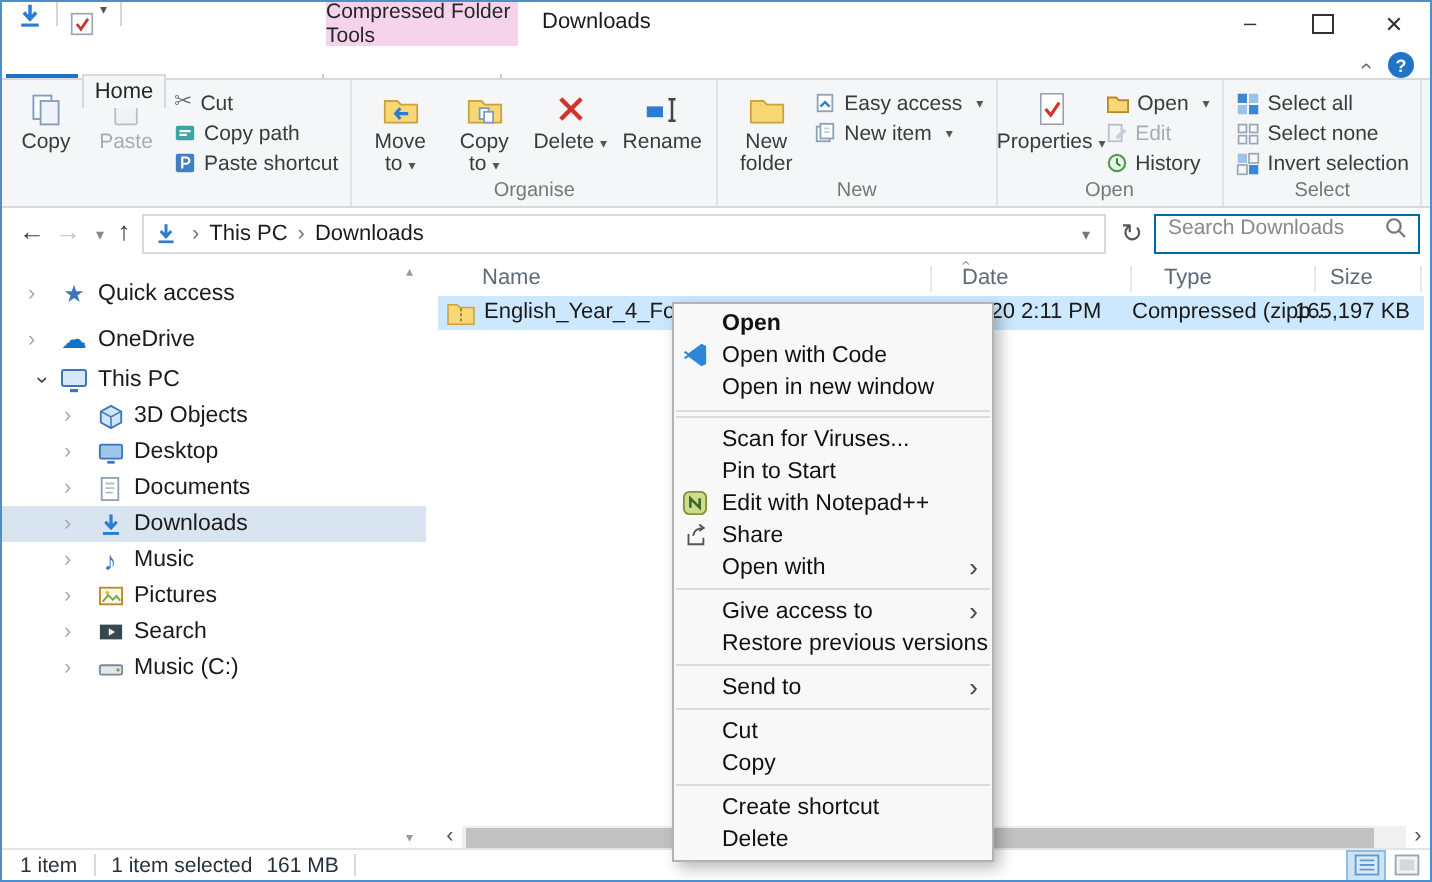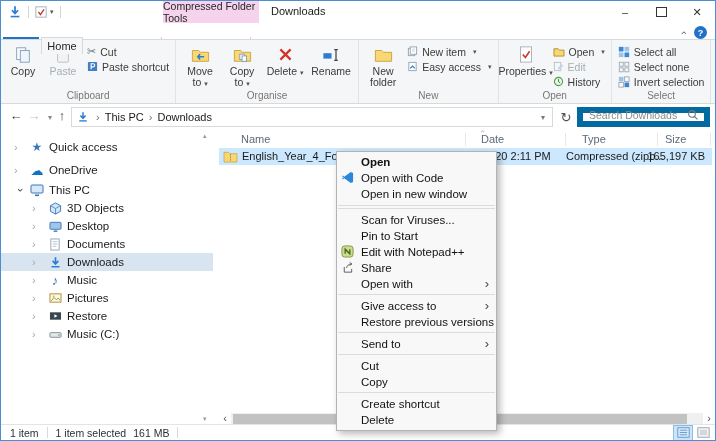--- a/index.html
+++ b/index.html
@@ -1,20 +1,20 @@
 <!DOCTYPE html>
 <html><head>
 <meta charset="utf-8">
 <style>
   html,body{margin:0;padding:0;background:#e8e8e8}
   .window{position:relative;width:716px;height:441px;background:#fff;overflow:hidden;
     border:1px solid #4a8fd1;box-sizing:border-box;
     font-family:"Liberation Sans","DejaVu Sans",sans-serif;color:#1a1a1a;cursor:default}
   
-  .titlebar{position:absolute;top:0;left:0;right:0;height:22px;display:flex;align-items:center}
+  .titlebar{position:absolute;top:0;left:0;right:0;height:22px;display:flex;}
   .appic{margin-left:7px;display:flex}
   .qsep{width:1px;height:12px;background:#d6d6d6;margin:0 6px}
   .qat{display:flex;align-items:center}
   .caret-g{font-size:7px;color:#555;margin-left:3px}
   .ctxhdr{position:absolute;left:162px;top:0;width:96px;height:22px;background:#f6d3ec;
     font-size:10.5px;display:flex;align-items:center;justify-content:center;color:#262626}
   .wtitle{position:absolute;left:270px;top:4px;font-size:11px}
   .wctl{position:absolute;right:0;top:0;display:flex}
   .wc{width:36px;height:22px;display:flex;align-items:center;justify-content:center;font-size:11px;color:#333}
   .maxbox{width:9px;height:8px;border:1px solid #333}
@@ -48,22 +48,22 @@
   .navrow{position:absolute;top:103px;left:0;right:0;height:26px;background:#fff}
   .nbtn{position:absolute;top:4px;width:18px;text-align:center;font-size:13px;color:#3b3b3b}
   .nb-fwd{color:#c3c3c3}
   .nb-dd{font-size:8px;color:#8a8a8a;top:9px}
   .addrbox{position:absolute;left:70px;top:3px;width:482px;height:20px;border:1px solid #d9d9d9;background:#fff;
     box-sizing:border-box;display:flex;align-items:center;font-size:11px;padding-left:5px}
   .bc-sep{color:#707070;font-size:11px;margin:0 5px}
   .addr-dd{margin-left:auto;width:18px;text-align:center;font-size:8px;color:#777}
   .refresh{position:absolute;left:556px;top:3px;width:18px;height:20px;display:flex;align-items:center;justify-content:center;
     font-size:13px;color:#555}
-  .searchbox{position:absolute;left:576px;top:3px;right:5px;height:20px;border:6px solid #0369a1;box-sizing:border-box;
-    display:flex;align-items:flex-end;background:#fff}
+  .searchbox{position:absolute;left:576px;top:3px;right:5px;height:20px;border:1px solid #0369a1;box-sizing:border-box;
+    display:flex;align-items:flex-start;background:#fff}
   .searchbox input{border:none;outline:none;flex:1;min-width:0;font-size:10.5px;color:#555;padding:0 6px;font-family:inherit;background:transparent}
   .searchbox input::placeholder{color:#8a8a8a}
   .sic{margin-right:5px;display:flex}
   
   .main{position:absolute;top:129px;left:0;right:0;height:296px;background:#fff;display:flex}
   .sidebar{width:212px;position:relative}
   .tree{padding-top:8px;font-size:11.5px}
   .titem{height:18px;display:flex;align-items:center;padding-left:13px}
   .titem.lvl1{padding-left:31px}
   .titem.sel{background:#d8e4f0}
@@ -180,29 +180,37 @@
           <span>Paste</span>
         </div>
         <div class="rcol">
           <div class="rsmall">
             <span class="gi" style="font-size:11px;color:#6b7680">✂</span>
             <span>Cut</span>
           </div>
           <div class="rsmall">
             <span>
                 <svg width="11" height="11" viewBox="0 0 12 12">
+                  <rect x="1" y="2" width="10" height="8" rx="1" fill="#3aa6a0"></rect>
+                  <path d="M3 5h6M3 7h4" stroke="#fff" stroke-width="1.2"></path>
+                </svg>
+              </span>
+            <span>Copy path</span>
+          </div>
+          <div class="rsmall">
+            <span>
+                <svg width="11" height="11" viewBox="0 0 12 12">
                   <rect x="1" y="1" width="10" height="10" rx="1" fill="#3f7fc4"></rect>
                   <path d="M4.5 9V3h2.2a1.6 1.6 0 0 1 0 3.4H4.5" stroke="#fff" stroke-width="1.2" fill="none"></path>
                 </svg>
               </span>
             <span>Paste shortcut</span>
           </div>
         </div>
       </div>
-      <div class="rglabel">Clipboard</div>
     </div>
 
     <div class="rgroup">
       <div class="rgbody">
         <div class="rbig w36">
           <span class="ric">
               <svg width="19" height="18" viewBox="0 0 20 20">
                 <path d="M1 5h7l2 2h9v10H1z" fill="#f8d775" stroke="#caa23f"></path>
                 <path d="M14 12H7m2.6-3L7 12l2.6 3" stroke="#2b7cd3" stroke-width="1.7" fill="none"></path>
               </svg>
@@ -247,36 +255,36 @@
               <svg width="19" height="18" viewBox="0 0 20 20">
                 <path d="M1 5h7l2 2h9v10H1z" fill="#f8d775" stroke="#caa23f"></path>
               </svg>
             </span>
           <span>New folder</span>
         </div>
         <div class="rcol">
           <div class="rsmall">
             <span>
                 <svg width="11" height="11" viewBox="0 0 12 12">
+                  <rect x="2" y="1.5" width="8" height="9" fill="#fff" stroke="#8fa3b8"></rect>
+                  <path d="M3.5 8l2.5-2.5L8.5 8" stroke="#2b7cd3" fill="none" stroke-width="1.3"></path>
+                </svg>
+              </span>
+            <span>Easy access</span>
+            <span class="caret-g">▾</span>
+          </div>
+          <div class="rsmall">
+            <span>
+                <svg width="11" height="11" viewBox="0 0 12 12">
                   <rect x="1.5" y="2.5" width="7" height="8" fill="#fff" stroke="#8fa3b8"></rect>
                   <rect x="3.5" y="1" width="7" height="8" fill="#fff" stroke="#8fa3b8"></rect>
                   <path d="M5.5 3.5h3M5.5 5.5h3" stroke="#c3ced9"></path>
                 </svg>
               </span>
             <span>New item</span>
-            <span class="caret-g">▾</span>
-          </div>
-          <div class="rsmall">
-            <span>
-                <svg width="11" height="11" viewBox="0 0 12 12">
-                  <rect x="2" y="1.5" width="8" height="9" fill="#fff" stroke="#8fa3b8"></rect>
-                  <path d="M3.5 8l2.5-2.5L8.5 8" stroke="#2b7cd3" fill="none" stroke-width="1.3"></path>
-                </svg>
-              </span>
-            <span>Easy access</span>
             <span class="caret-g">▾</span>
           </div>
         </div>
       </div>
       <div class="rglabel">New</div>
     </div>
 
     <div class="rgroup">
       <div class="rgbody">
         <div class="rbig w44">
@@ -474,21 +482,21 @@
           <span class="tlabel">Pictures</span>
         </div>
         <div class="titem lvl1">
           <span class="exp">›</span>
           <span class="ticon">
               <svg width="13" height="12" viewBox="0 0 14 13">
                 <rect x="1" y="2.5" width="12" height="8" fill="#37474f"></rect>
                 <path d="M5.8 4.5l3.4 2-3.4 2z" fill="#fff"></path>
               </svg>
             </span>
-          <span class="tlabel">Restore</span>
+          <span class="tlabel">Search</span>
         </div>
         <div class="titem lvl1">
           <span class="exp">›</span>
           <span class="ticon">
               <svg width="13" height="13" viewBox="0 0 14 14">
                 <rect x="1" y="5" width="12" height="5" rx="1" fill="#e3e7ea" stroke="#7d8a96"></rect>
                 <circle cx="10.8" cy="7.5" r=".9" fill="#6aa84f"></circle>
               </svg>
             </span>
           <span class="tlabel">Music (C:)</span>

